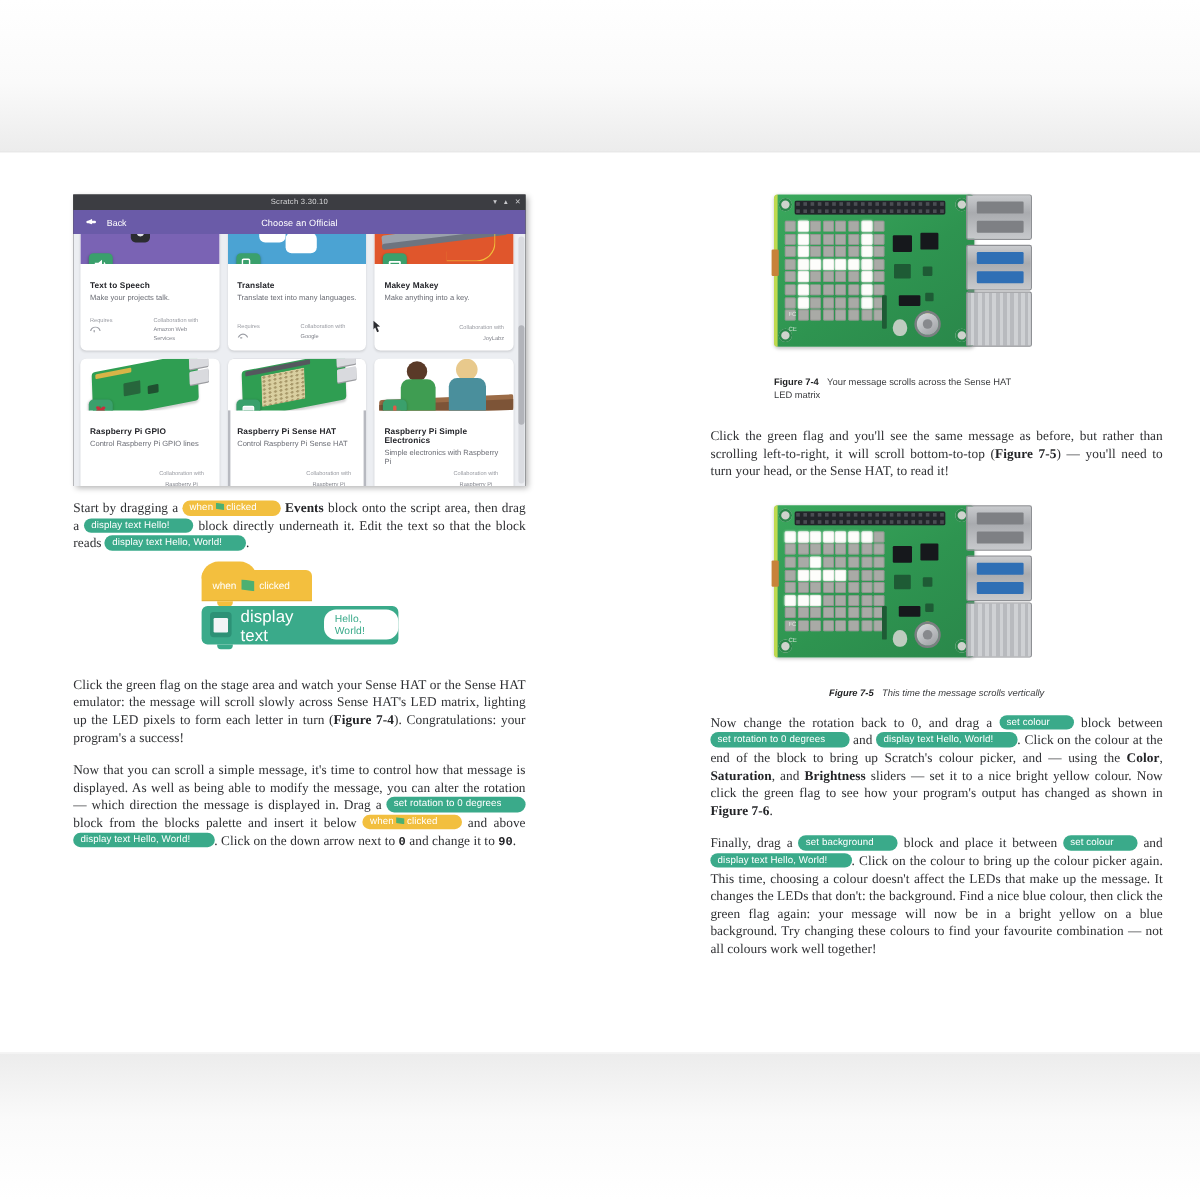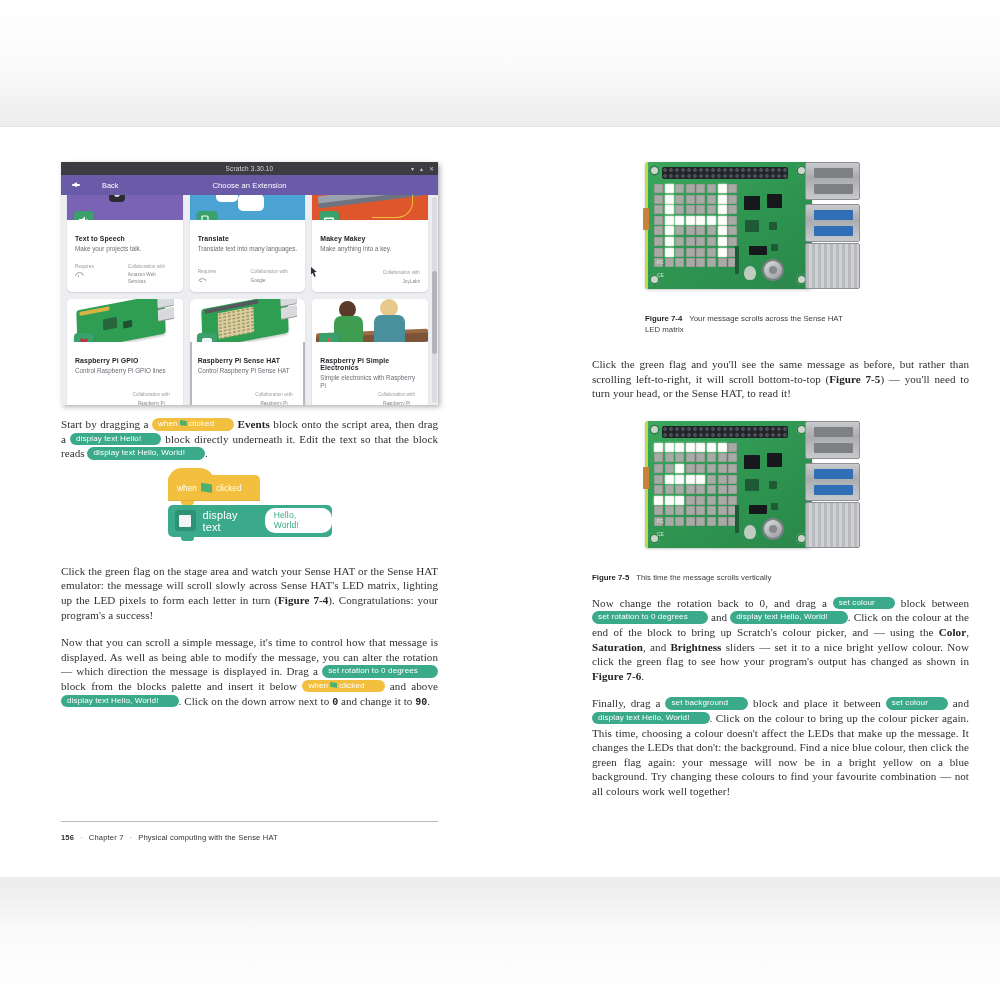--- a/index.html
+++ b/index.html
@@ -122,21 +122,21 @@
   }
   .sc-title{
     font-family:"Liberation Sans", sans-serif;font-size:6.4px;color:#d8d9db;letter-spacing:.2px;
   }
   .sc-winbtns{position:absolute;right:4px;top:0;bottom:0;display:flex;align-items:center;gap:6px;}
   .sc-winbtns span{font-family:"Liberation Sans",sans-serif;font-size:6px;color:#c9cacd;line-height:1;}
   .sc-menubar{
     height:20px;background:#6a5ba8;position:relative;display:flex;align-items:center;
   }
   .sc-back{
-    display:flex;align-items:center;gap:22px;margin-left:11px;
+    display:flex;align-items:center;gap:9px;margin-left:11px;
     font-family:"Liberation Sans",sans-serif;font-size:7.4px;color:#ffffff;
   }
   .sc-arrow{
     width:8px;height:8px;position:relative;
   }
   .sc-arrow:before{
     content:"";position:absolute;left:0;top:3px;width:8px;height:2px;background:#fff;border-radius:1px;
   }
   .sc-arrow:after{
     content:"";position:absolute;left:0;top:1.2px;width:5px;height:5px;background:#fff;
@@ -275,21 +275,21 @@
   }
   .blk-cmd:after{
     content:"";position:absolute;left:13px;bottom:-4px;width:13px;height:4px;background:#3aaa8a;border-radius:0 0 3px 3px;
   }
   .blk-chip{
     width:21px;height:21px;background:#2d9176;border-radius:3px;position:relative;
     display:flex;align-items:center;justify-content:center;
   }
   .blk-chip i{display:block;width:12px;height:12px;background:#f2f4f6;border-radius:1px;box-shadow:0 0 0 1.5px #2d9176;}
   .blk-label{
-    font-family:"Liberation Sans",sans-serif;font-size:11px;color:#ffffff;letter-spacing:.1px;
+    font-family:"Liberation Sans",sans-serif;font-size:14px;color:#ffffff;letter-spacing:.1px;
   }
   .blk-input{
     background:#ffffff;border-radius:10px;padding:2px 9px 3px 9px;
     font-family:"Liberation Sans",sans-serif;font-size:8.6px;color:#3aaa8a;letter-spacing:.1px;
   }
 
   
   .photo{position:relative;margin:0 0 10px 0;}
   .photo.p74{width:213px;height:141px;left:53px;}
   .photo.p75{width:213px;height:141px;left:53px;}
@@ -366,21 +366,21 @@
               <span>▴</span>
               <span>✕</span>
             </div>
           </div>
 
           <div class="sc-menubar">
             <div class="sc-back">
               <span class="sc-arrow"></span>
               <span>Back</span>
             </div>
-            <div class="sc-heading">Choose an Extension</div>
+            <div class="sc-heading">Choose an Official</div>
           </div>
 
           <div class="sc-body">
             <div class="sc-scroll">
                 <i></i>
               </div>
             <div class="sc-grid">
 
               <div class="card">
                 <div class="card-art art-tts">
@@ -569,24 +569,20 @@
             <span class="blk-input">Hello, World!</span>
           </div>
         </div>
 
         <p class="body"><span>Click the green flag on the stage area and watch your Sense HAT or the Sense HAT emulator: the message will scroll slowly across Sense HAT's LED matrix, lighting up the LED pixels to form each letter in turn (</span><b>Figure 7-4</b><span>). Congratulations: your program's a success!</span></p>
 
         <p class="body last"><span>Now that you can scroll a simple message, it's time to control how that message is displayed. As well as being able to modify the message, you can alter the rotation — which direction the message is displayed in. Drag a </span><span class="pill green">set rotation to 0 degrees</span><span> block from the blocks palette and insert it below </span><span class="pill yellow"><span>when</span><span class="flagsq"></span><span>clicked</span></span><span> and above </span><span class="pill green">display text Hello, World!</span><span>. Click on the down arrow next to </span><code class="mono">0</code><span> and change it to </span><code class="mono">90</code><span>.</span></p>
 
       </div>
 
-      <div class="footer">
-        <div class="rule"></div>
-        <div class="line"><span class="pg">156</span><span class="dot">·</span><span>Chapter 7</span><span class="dot">·</span><span>Physical computing with the Sense HAT</span></div>
-      </div>
     </div>
 
     <div class="page page-right">
       <div class="col">
 
         <div class="photo p74">
           <div class="pi-board">
             <div class="edge-lt"></div>
             <div class="gpio-hdr"></div>
             <div class="led-matrix">
@@ -794,21 +790,21 @@
                 <div class="slot2"></div>
               </div>
             <div class="usbA blue" style="top:42px;">
                 <div class="slot"></div>
                 <div class="slot2"></div>
               </div>
             <div class="eth"></div>
           </div>
         </div>
 
-        <div class="caption" style="text-align:left;">
+        <div class="caption" style="text-align:center;font-style:italic;">
           <span class="fignum">Figure 7-5</span><span>This time the message scrolls vertically</span>
         </div>
 
         <p class="body"><span>Now change the rotation back to 0, and drag a </span><span class="pill green">set colour</span><span> block between </span><span class="pill green">set rotation to 0 degrees</span><span> and </span><span class="pill green">display text Hello, World!</span><span>. Click on the colour at the end of the block to bring up Scratch's colour picker, and — using the </span><b>Color</b><span>, </span><b>Saturation</b><span>, and </span><b>Brightness</b><span> sliders — set it to a nice bright yellow colour. Now click the green flag to see how your program's output has changed as shown in </span><b>Figure 7-6</b><span>.</span></p>
 
         <p class="body last"><span>Finally, drag a </span><span class="pill green">set background</span><span> block and place it between </span><span class="pill green">set colour</span><span> and </span><span class="pill green">display text Hello, World!</span><span>. Click on the colour to bring up the colour picker again. This time, choosing a colour doesn't affect the LEDs that make up the message. It changes the LEDs that don't: the background. Find a nice blue colour, then click the green flag again: your message will now be in a bright yellow on a blue background. Try changing these colours to find your favourite combination — not all colours work well together!</span></p>
 
       </div>
 
     </div>

